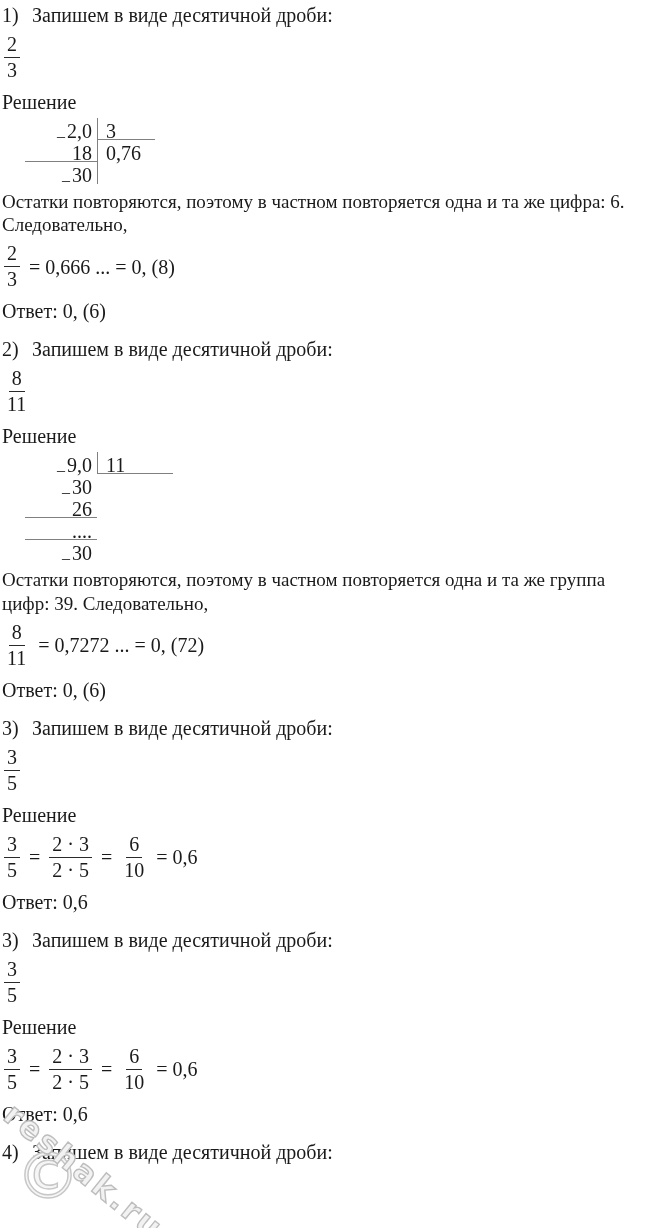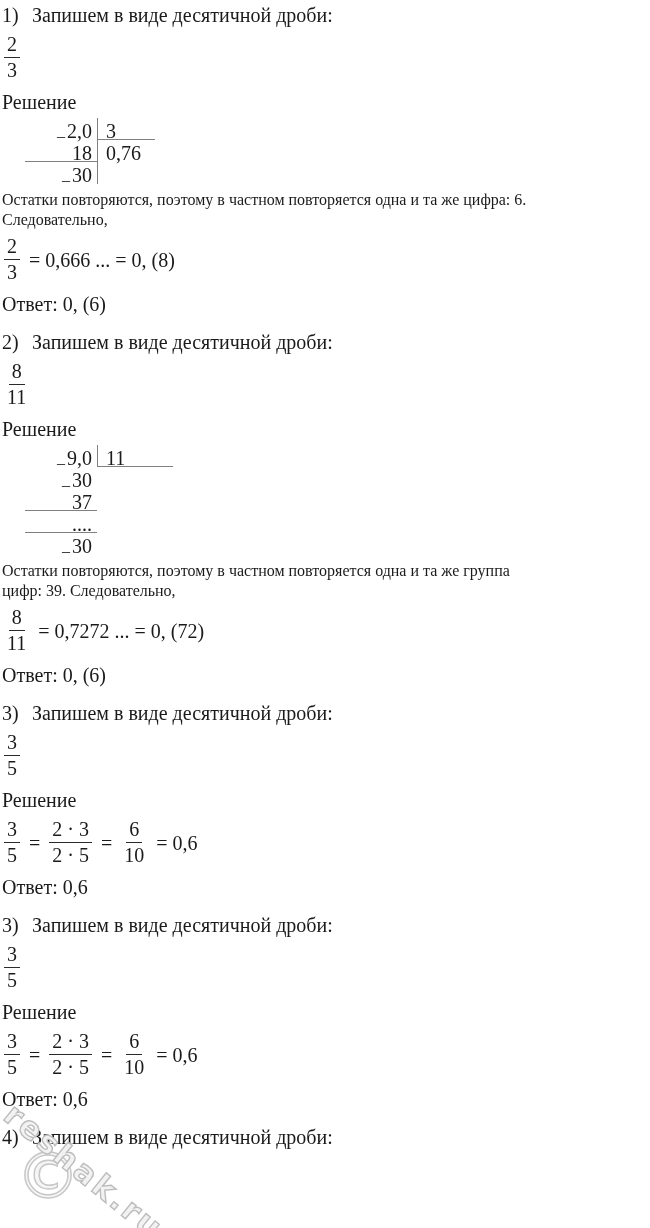--- a/index.html
+++ b/index.html
@@ -48,21 +48,21 @@
   .w2 { width: 76px; }
   .vbar { border-left: 1.5px solid #808080; }
   .uline { border-bottom: 1.5px solid #808080; }
   .minus {
     display: inline-block;
     transform: translateY(3px);
     font-size: 16px;
     margin-right: 2px;
   }
 
-  .note { margin: 2px 0 6px; font-size: 16px; }
+  .note { margin: 2px 0 6px; font-size: 19px; }
   .note span { display: block; white-space: nowrap; line-height: 1.22; }
 
   .equation {
     display: flex;
     align-items: center;
     gap: 9px;
     margin: 6px 0 8px 2px;
     white-space: nowrap;
   }
 
@@ -155,21 +155,21 @@
 
   <div class="division">
     <div class="drow">
       <div class="dleft"><span class="minus">–</span><span>9,0</span></div>
       <div class="dright w2 vbar uline"><span>11</span></div>
     </div>
     <div class="drow">
       <div class="dleft"><span class="minus">–</span><span>30</span></div>
     </div>
     <div class="drow">
-      <div class="dleft uline"><span>37</span></div>
+      <div class="dleft uline"><span>26</span></div>
     </div>
     <div class="drow">
       <div class="dleft uline"><span>....</span></div>
     </div>
     <div class="drow">
       <div class="dleft"><span class="minus">–</span><span>30</span></div>
     </div>
   </div>
 
   <div class="note">

